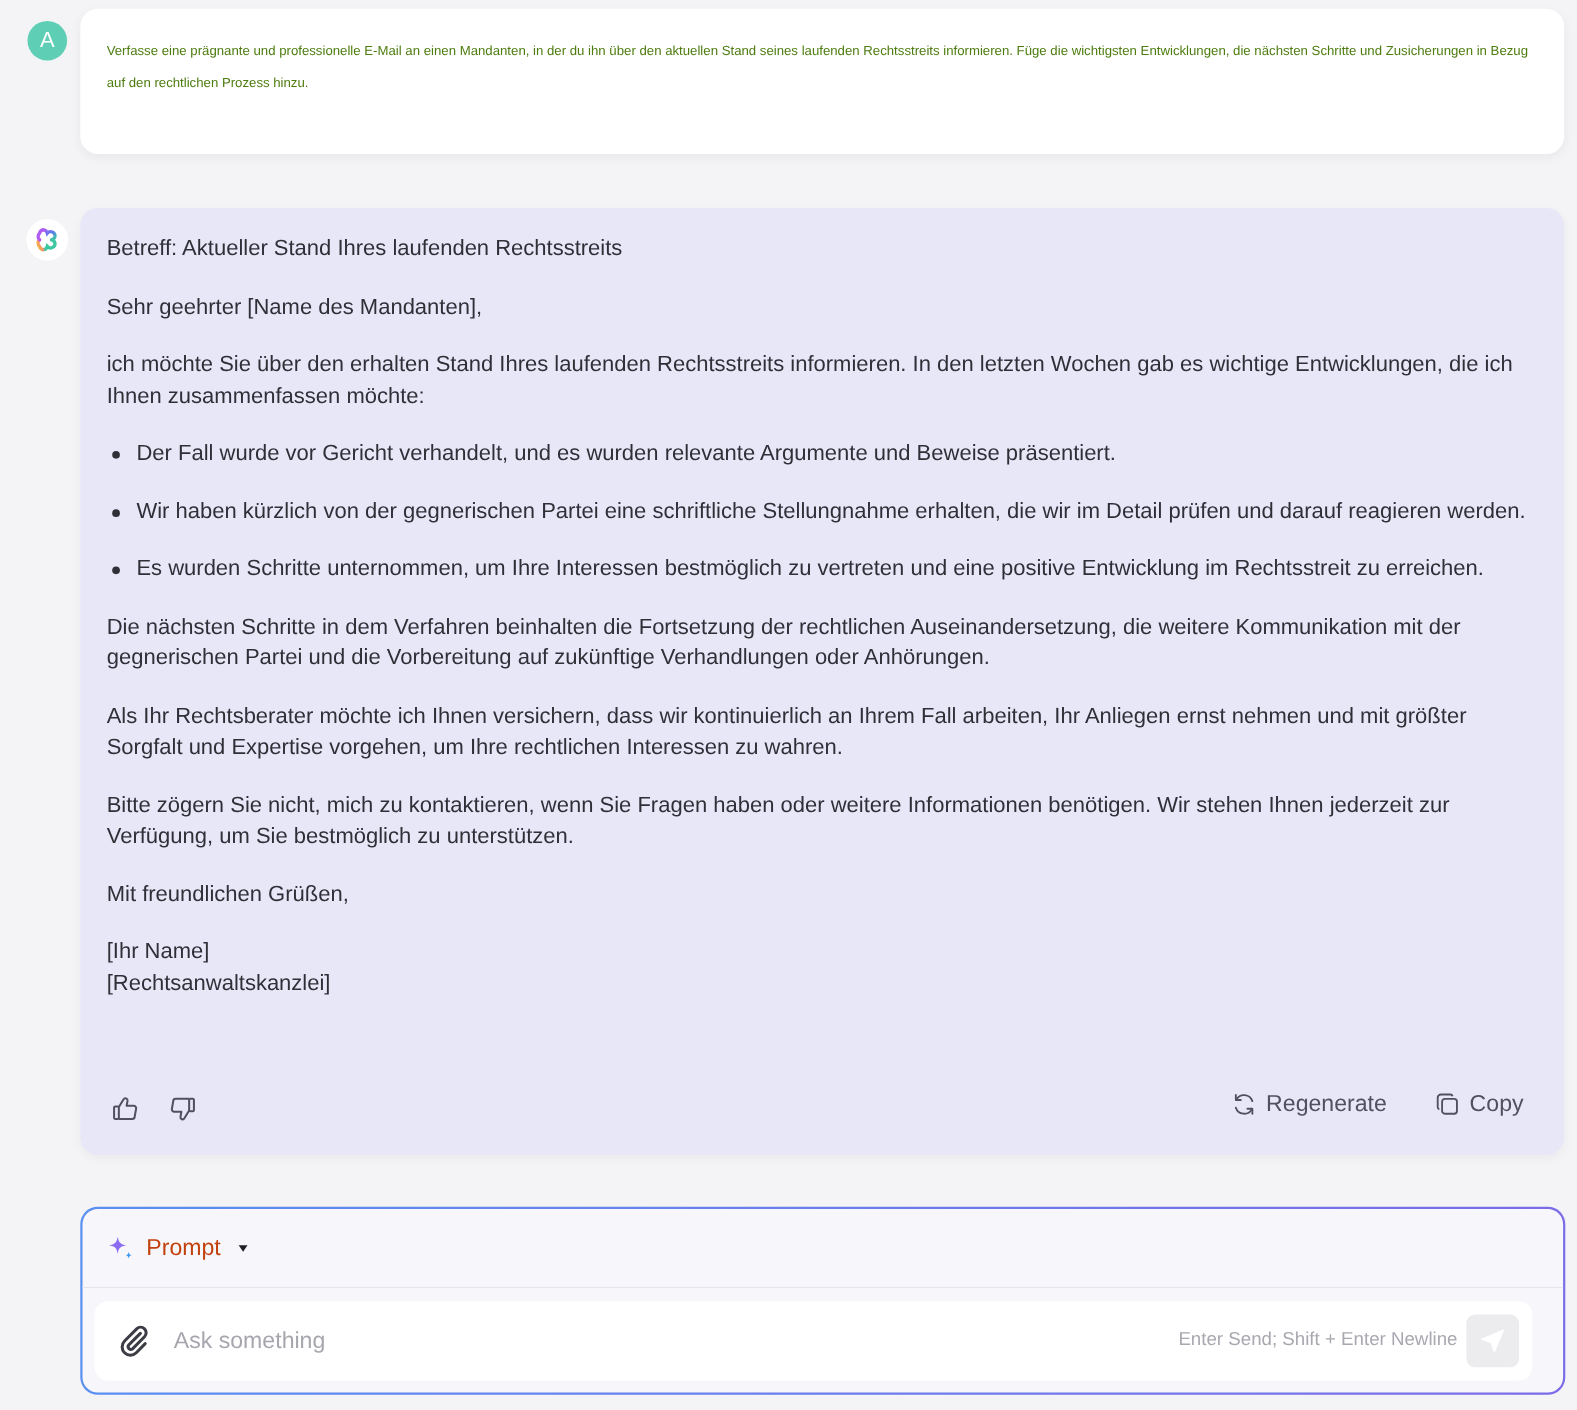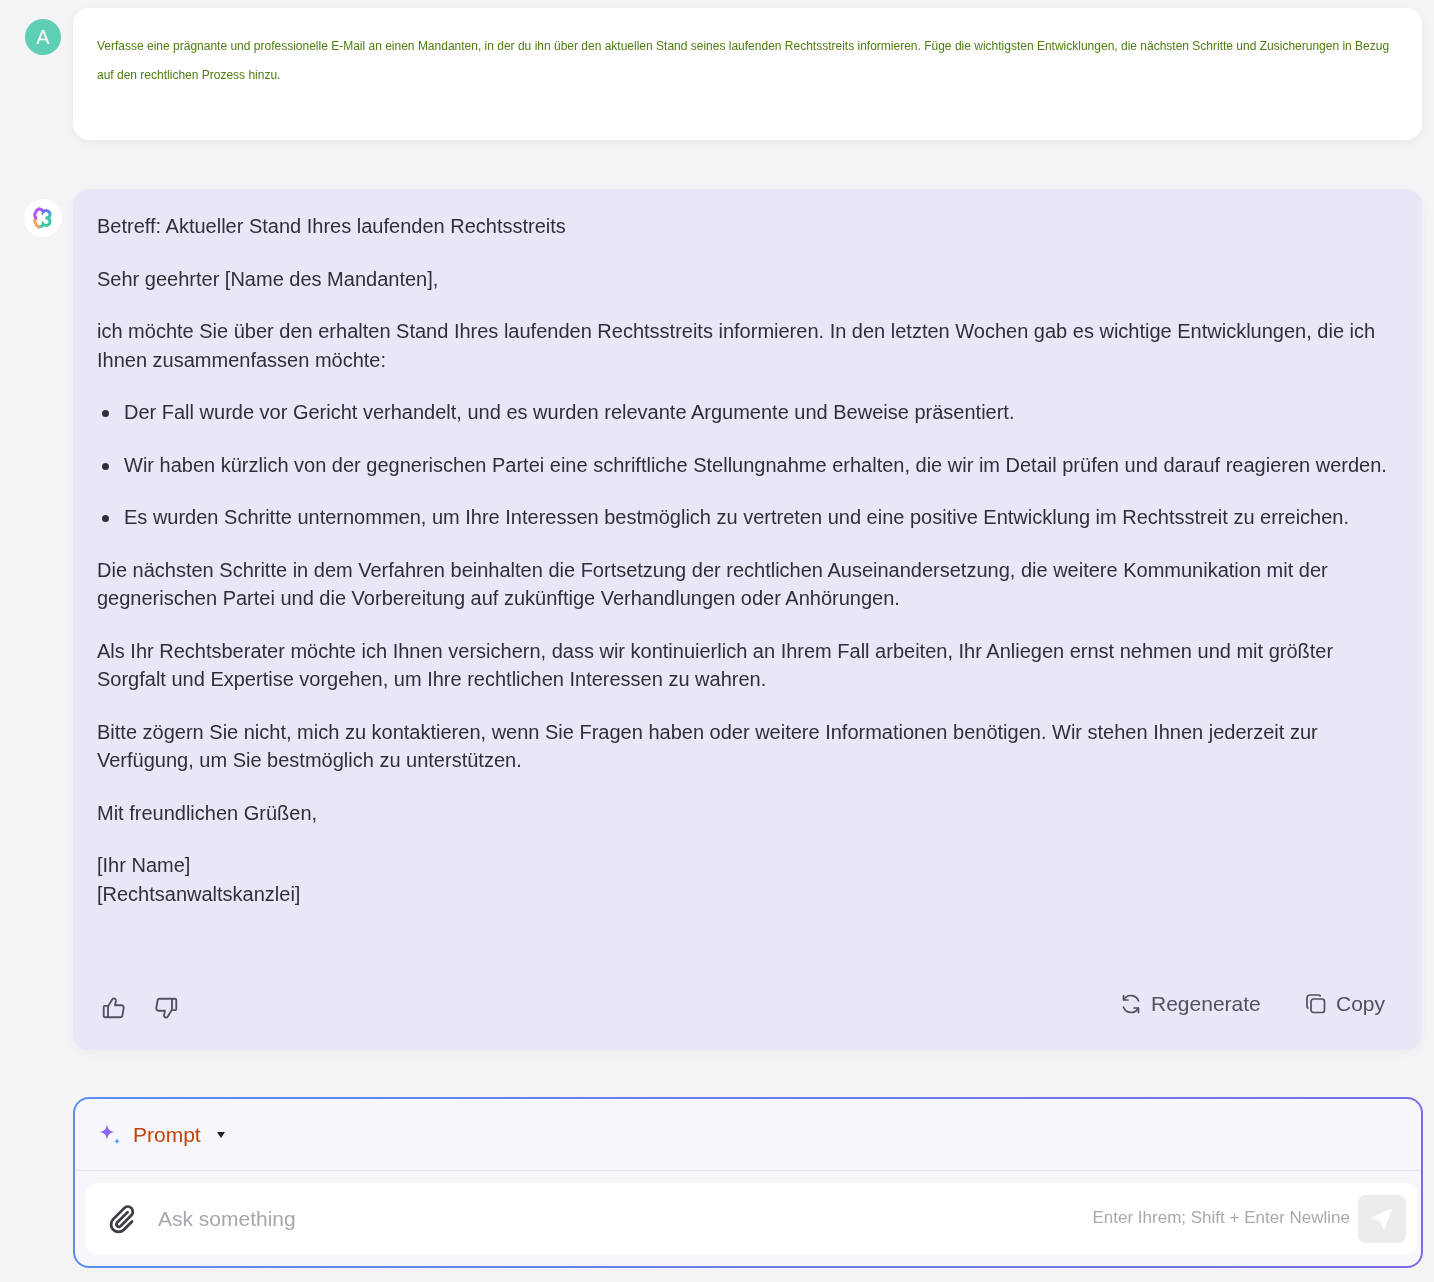--- a/index.html
+++ b/index.html
@@ -68,21 +68,21 @@
     position: relative;
   }
   .prompt-row {
     position: absolute; left: 22px; top: 20px; height: 32px;
     display: flex; align-items: center; gap: 10px; cursor: pointer;
   }
   .prompt-label { font-size: 21px; color: #c2410c; }
   .caret { width: 0; height: 0; border-left: 4px solid transparent; border-right: 4px solid transparent; border-top: 6px solid #1f1f26; margin-left: 6px; }
   .divider { position: absolute; left: 0; right: 0; top: 71px; height: 1px; background: #e5e5ee; }
   .input-box {
-    position: absolute; left: 11px; right: 3px; top: 84px; height: 72px;
+    position: absolute; left: 11px; right: 28px; top: 84px; height: 72px;
     background: #ffffff; border-radius: 12px;
   }
   .attach-btn { position: absolute; left: 20px; top: 20px; width: 32px; height: 32px; display:flex; align-items:center; justify-content:center; cursor: pointer; }
   .ask-input {
     position: absolute; left: 72px; top: 18px; width: 800px; height: 36px;
     border: none; outline: none; background: transparent;
     font-size: 21px; color: #2c2c34; font-family: "Liberation Sans", "DejaVu Sans", sans-serif;
   }
   .ask-input::placeholder { color: #a6a6ae; }
   .hint { position: absolute; right: 68px; top: 25px; font-size: 17px; color: #a8a8b0; }
@@ -184,21 +184,21 @@
       <span class="caret"></span>
     </div>
     <div class="divider"></div>
     <div class="input-box">
       <div class="attach-btn">
         <svg width="30" height="30" viewBox="0 0 24 24" fill="none" stroke="#3c3c44" stroke-width="2.2" stroke-linecap="round">
           <path d="M16.5 6.5 L8 15 a2 2 0 0 0 2.8 2.8 L19.5 9 a4 4 0 0 0 -5.7 -5.7 L5 12.1 a6 6 0 0 0 8.5 8.5 L20 14"></path>
         </svg>
       </div>
       <input class="ask-input" type="text" placeholder="Ask something" style="">
-      <span class="hint">Enter Ihrem; Shift + Enter Newline</span>
+      <span class="hint">Enter Send; Shift + Enter Newline</span>
       <div class="send-btn">
         <svg width="26" height="26" viewBox="0 0 24 24">
           <path d="M21 3 L3 10.5 L10.5 13.5 L13.5 21 Z" fill="#ffffff" stroke="#ffffff" stroke-width="1" stroke-linejoin="round"></path>
         </svg>
       </div>
     </div>
   </div>
 </div>
 
 </body></html>

